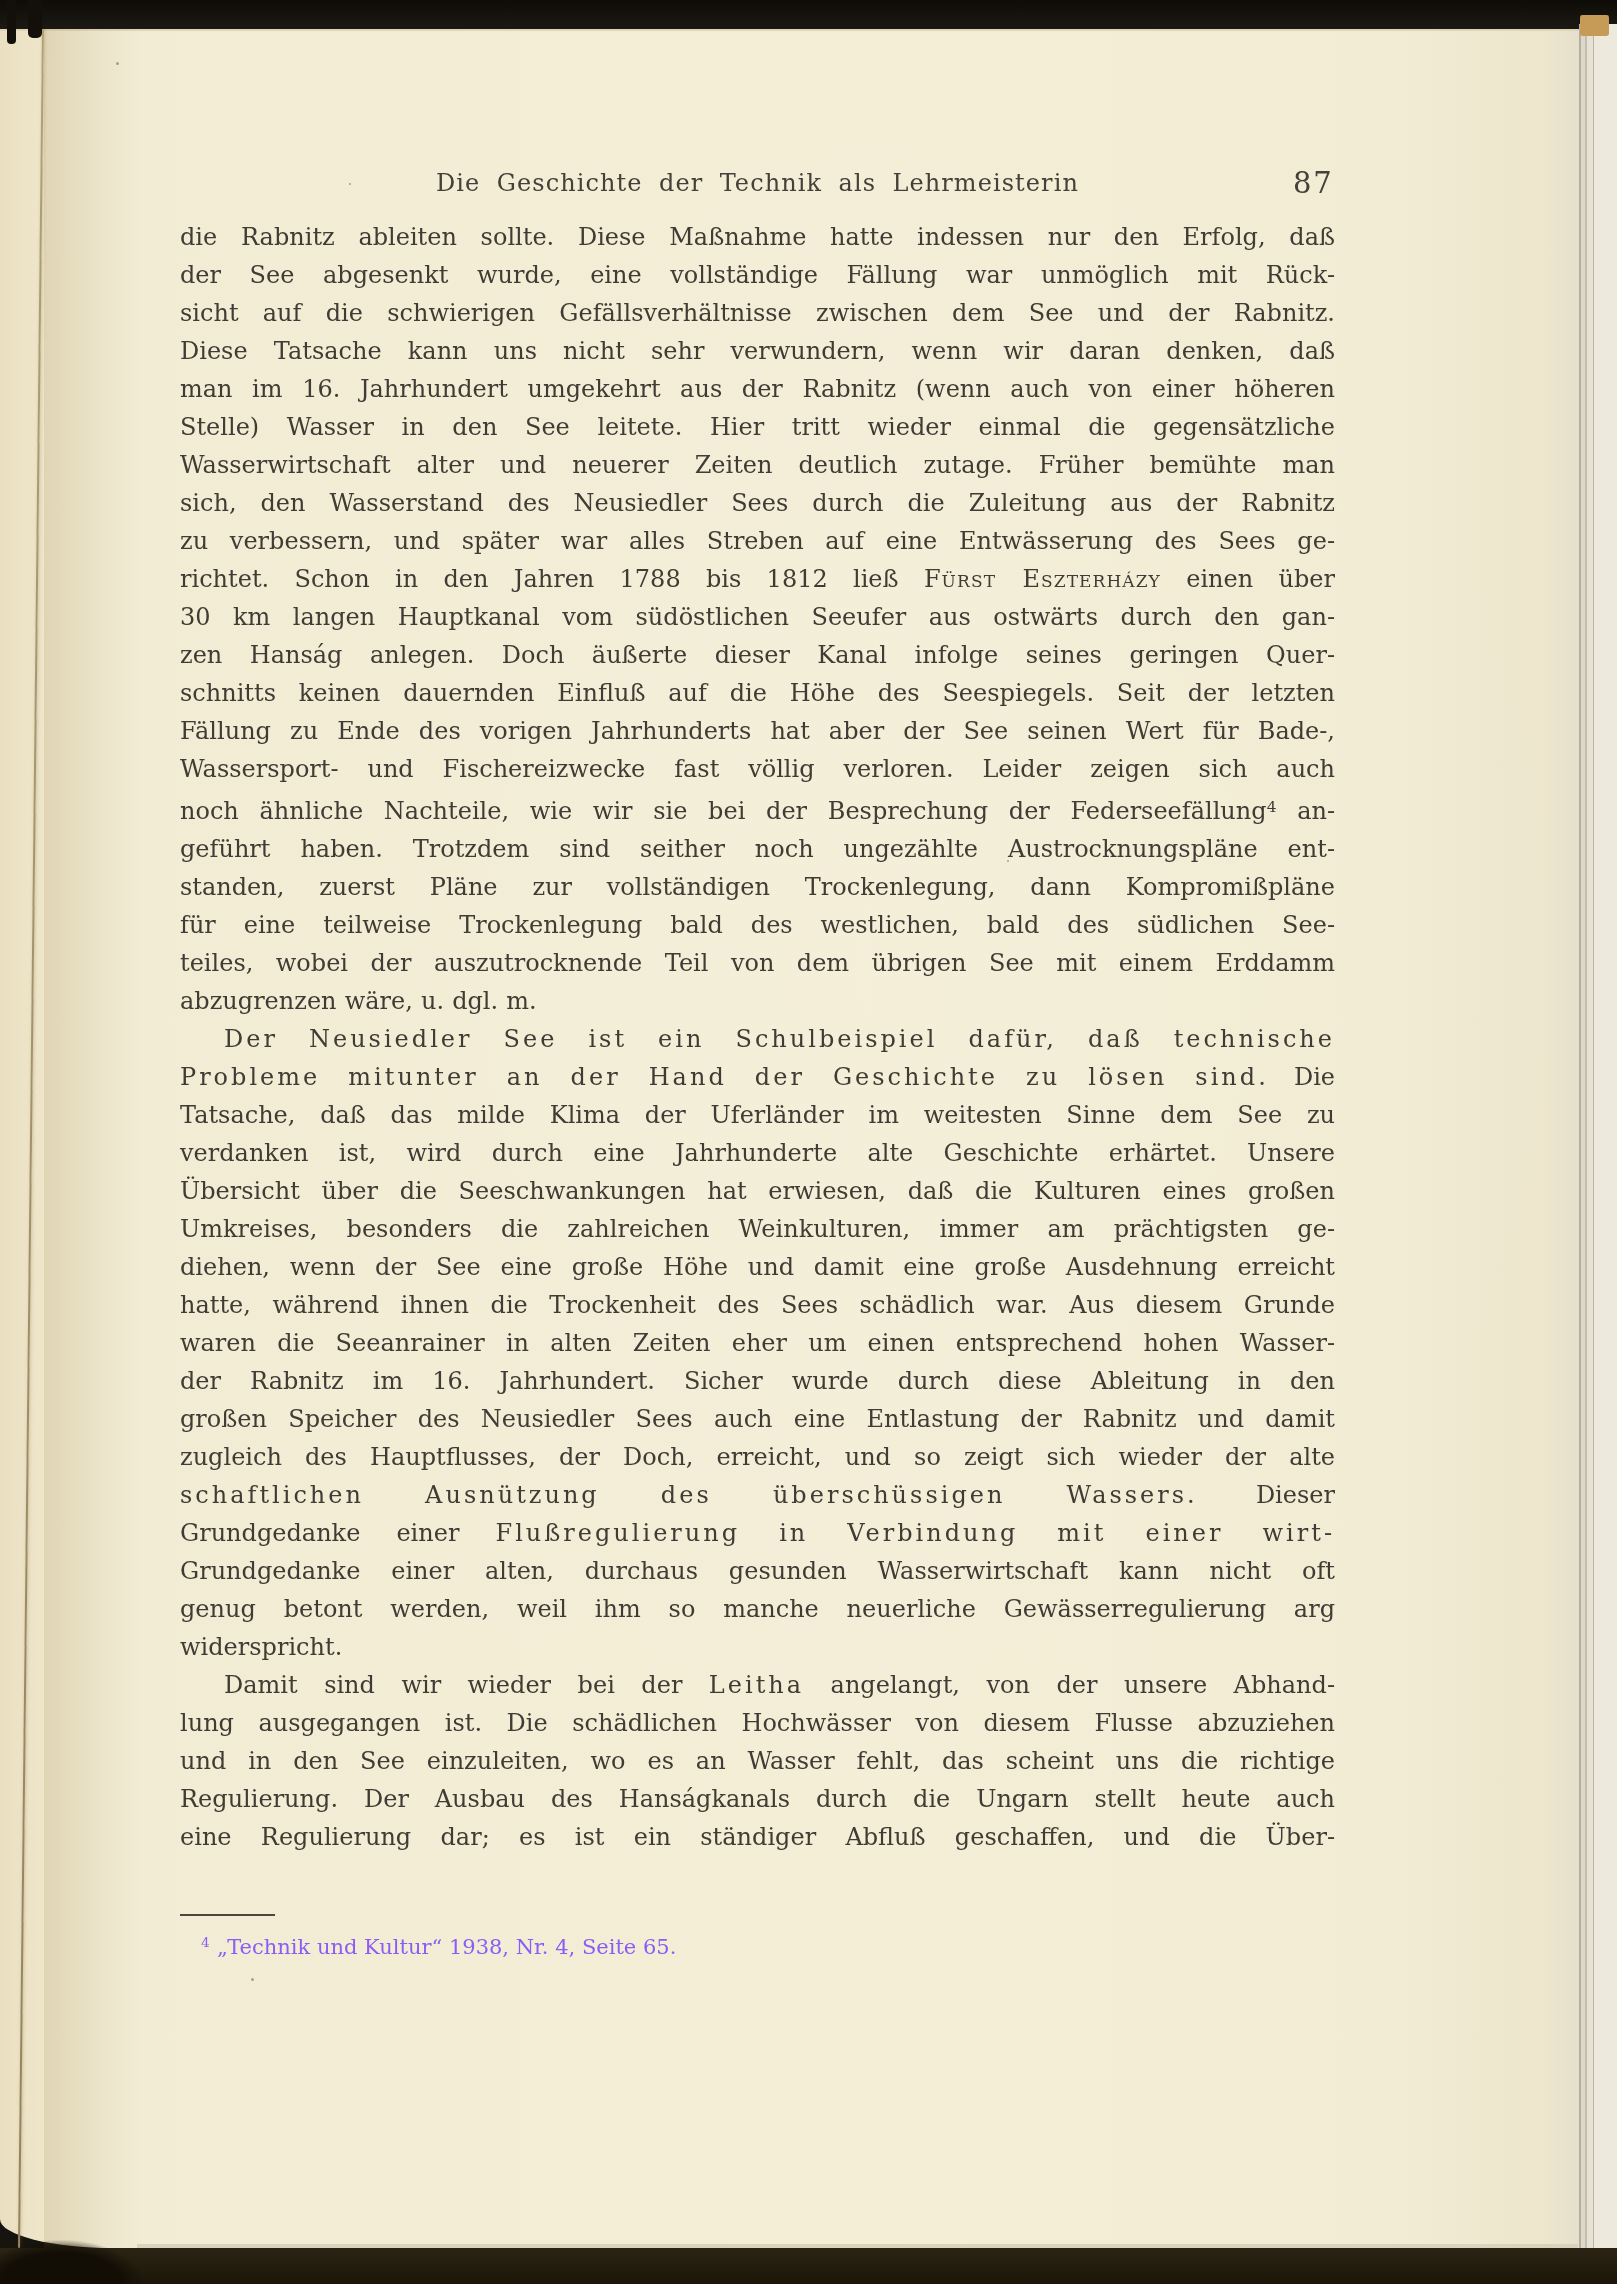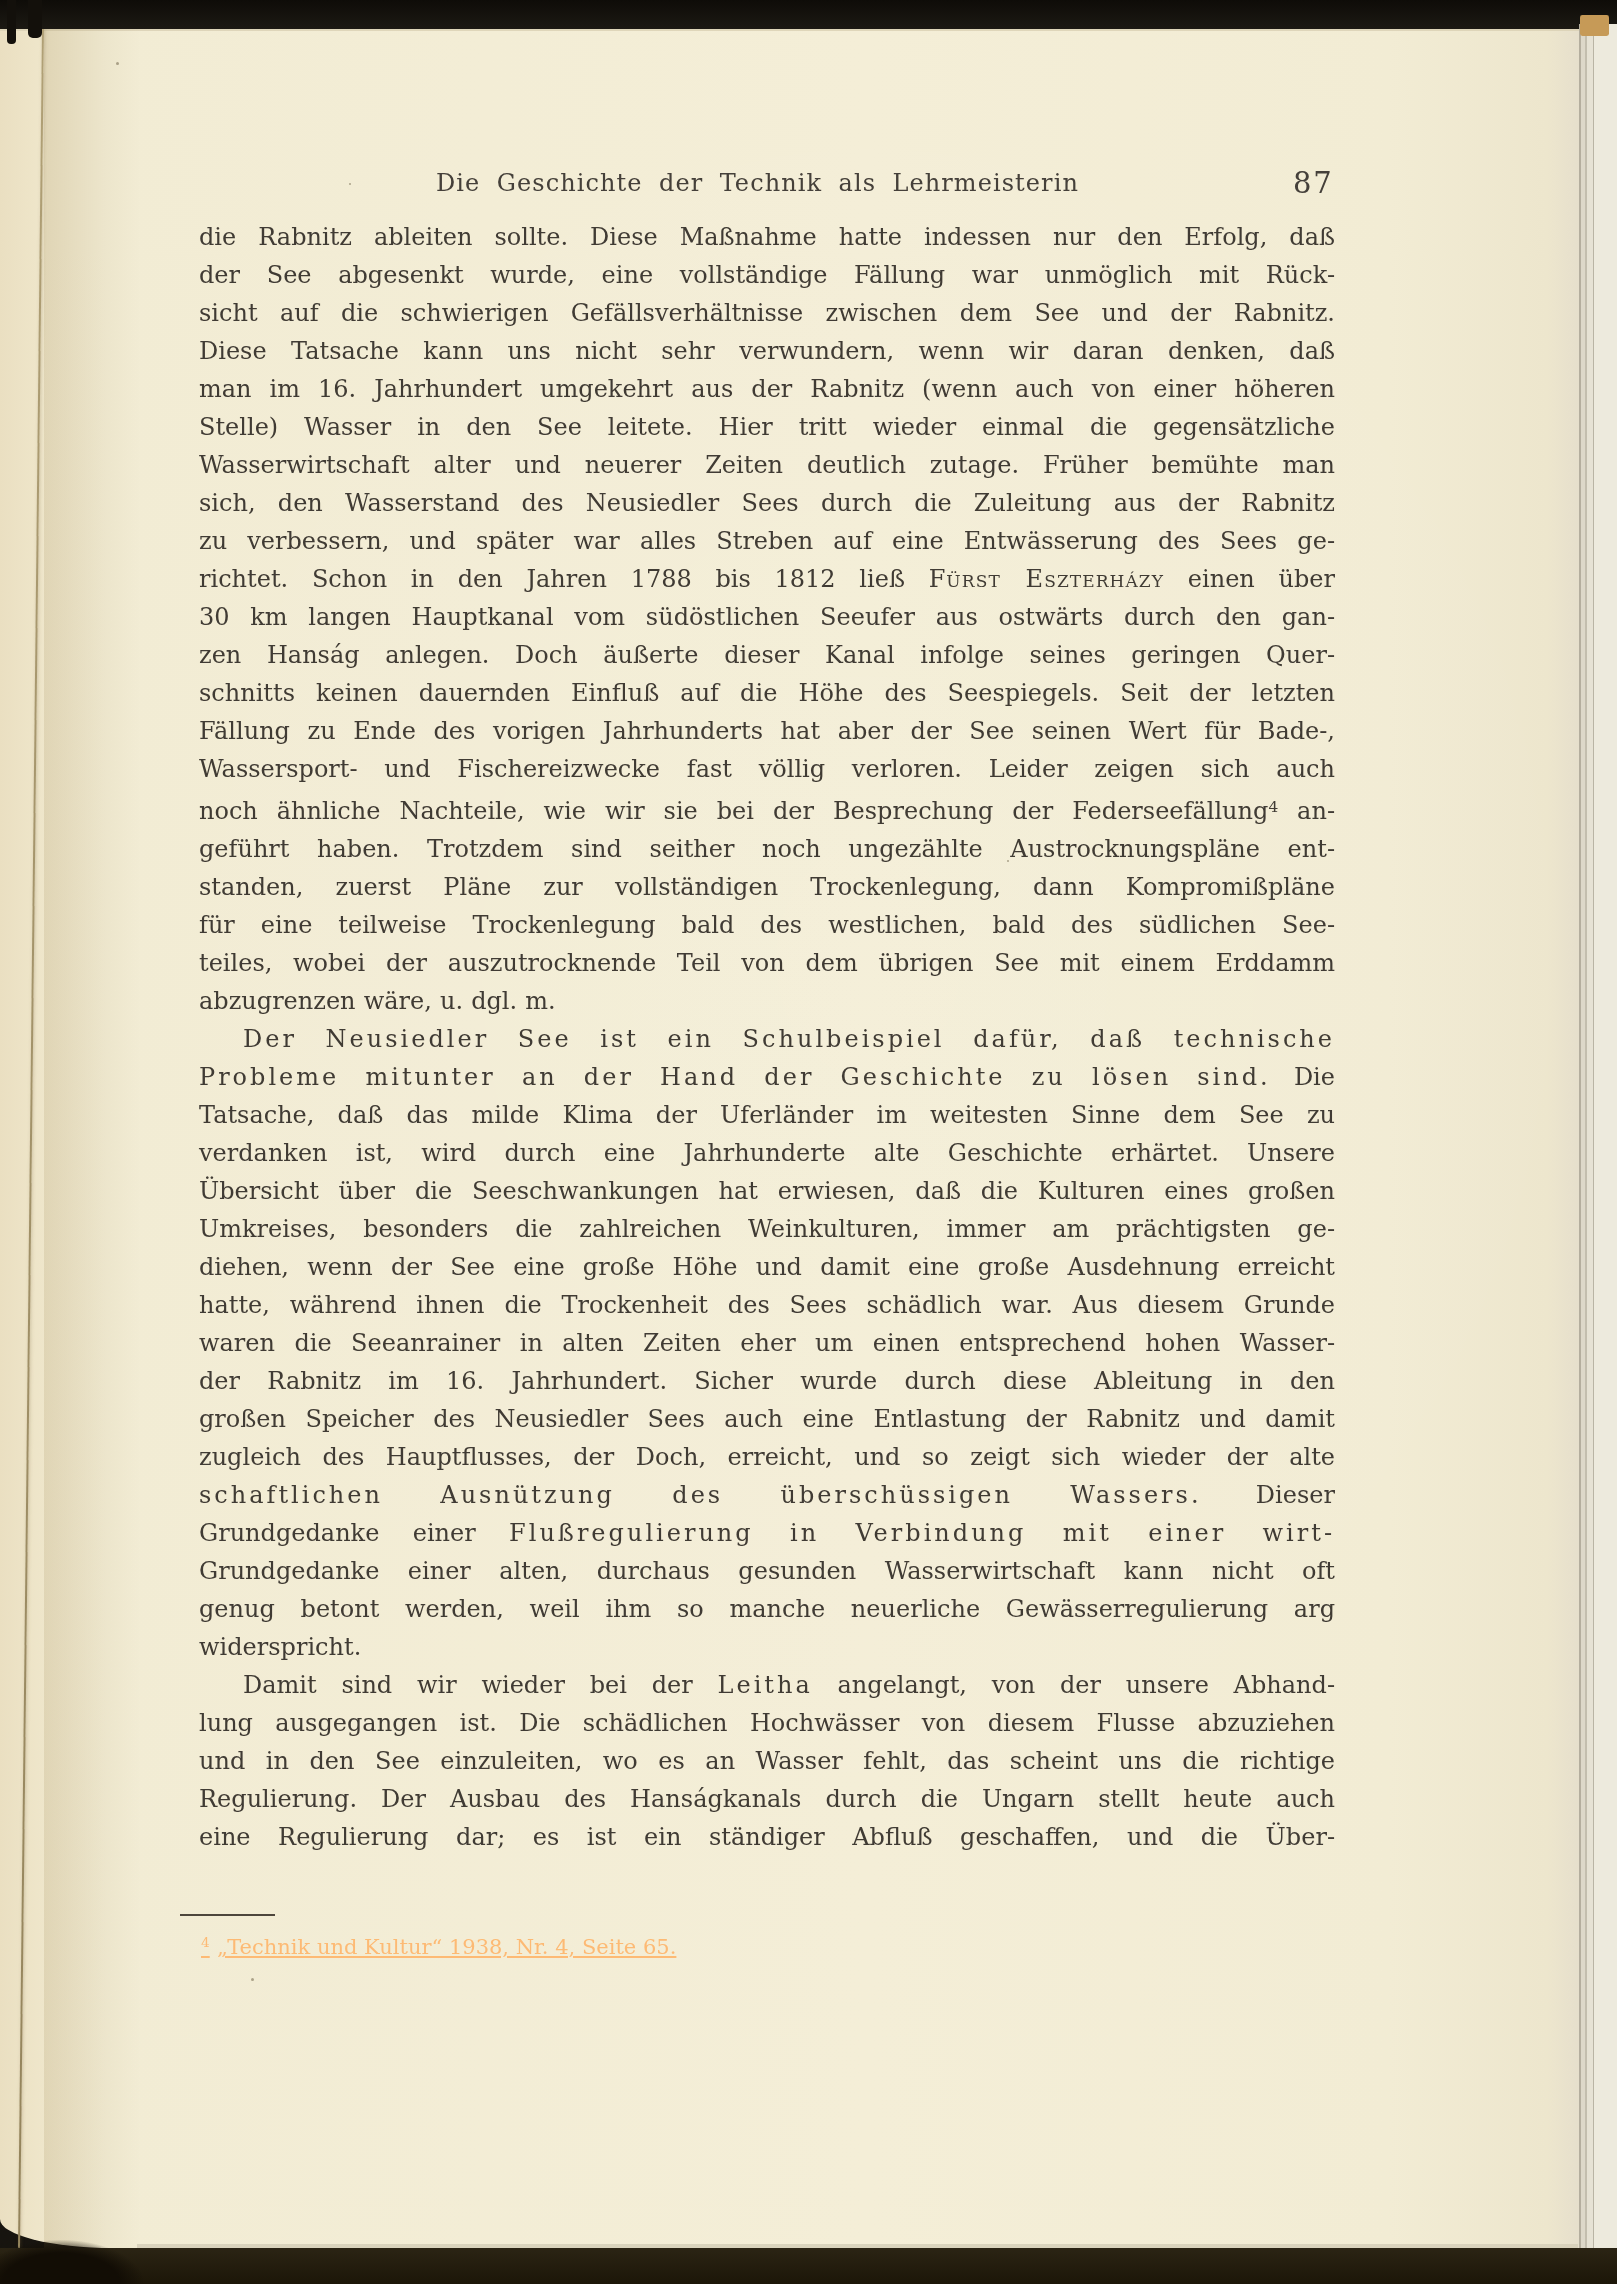--- a/index.html
+++ b/index.html
@@ -33,30 +33,30 @@
   .right-edges{position:absolute;left:1579px;top:24px;width:39px;height:2224px;
                background:linear-gradient(90deg,#b4ae9e 0 2.4px,#ddd8c9 2.4px 6.5px,#c3beae 6.5px 8px,#e6e2d4 8px 13.7px,#b9b4a4 13.7px 15.4px,#edeadd 15.4px 39px);}
   .tan-chip{position:absolute;left:1580px;top:14.6px;width:29px;height:21px;background:#c69a57;border-radius:2.4px;}
   
   .header{position:absolute;left:180px;top:167px;width:1155px;height:32px;color:#45403a;}
   .title{position:absolute;left:0;width:100%;text-align:center;font-size:24px;line-height:32px;
          letter-spacing:.045em;word-spacing:.32em;}
   .pageno{position:absolute;right:1.6px;top:0;font-size:29px;line-height:32px;letter-spacing:.06em;}
   
   .text-block{position:absolute;left:180px;top:218px;width:1155px;color:#403b34;}
-  .line{font-size:24px;line-height:38px;text-align:justify;text-align-last:justify;word-spacing:.02em;margin-left:19px;}
+  .line{font-size:24px;line-height:38px;text-align:justify;text-align-last:justify;word-spacing:.02em;}
   .line.last{text-align-last:left;}
   .line.indent{text-indent:44px;}
   .g{letter-spacing:.125em;}
   .sc{font-variant-caps:small-caps;letter-spacing:.045em;}
   .sup{font-size:15.4px;vertical-align:7.3px;letter-spacing:0;}
   
   .fn-rule{position:absolute;left:180px;top:1914px;width:95px;height:2.4px;background:#4d463c;}
   .footnote{position:absolute;left:180px;top:1925px;width:1155px;font-size:21px;line-height:34px;
-            color:#fdba74;text-indent:21px;text-decoration:underline;}
+            color:#8b5cf6;text-indent:21px;}
   .fnm{font-size:13.7px;vertical-align:6.5px;margin-right:7.3px;}
   
   .speck{position:absolute;border-radius:50%;background:rgba(100,88,62,.5);}
   .s1{left:116px;top:62px;width:3.2px;height:3.2px;}
   .s2{left:349px;top:183px;width:2.4px;height:2.4px;}
   .s3{left:251px;top:1978px;width:3.2px;height:3.2px;}
   .s4{left:1007px;top:860px;width:2.4px;height:2.4px;}
 </style>
 </head>
 <body>

